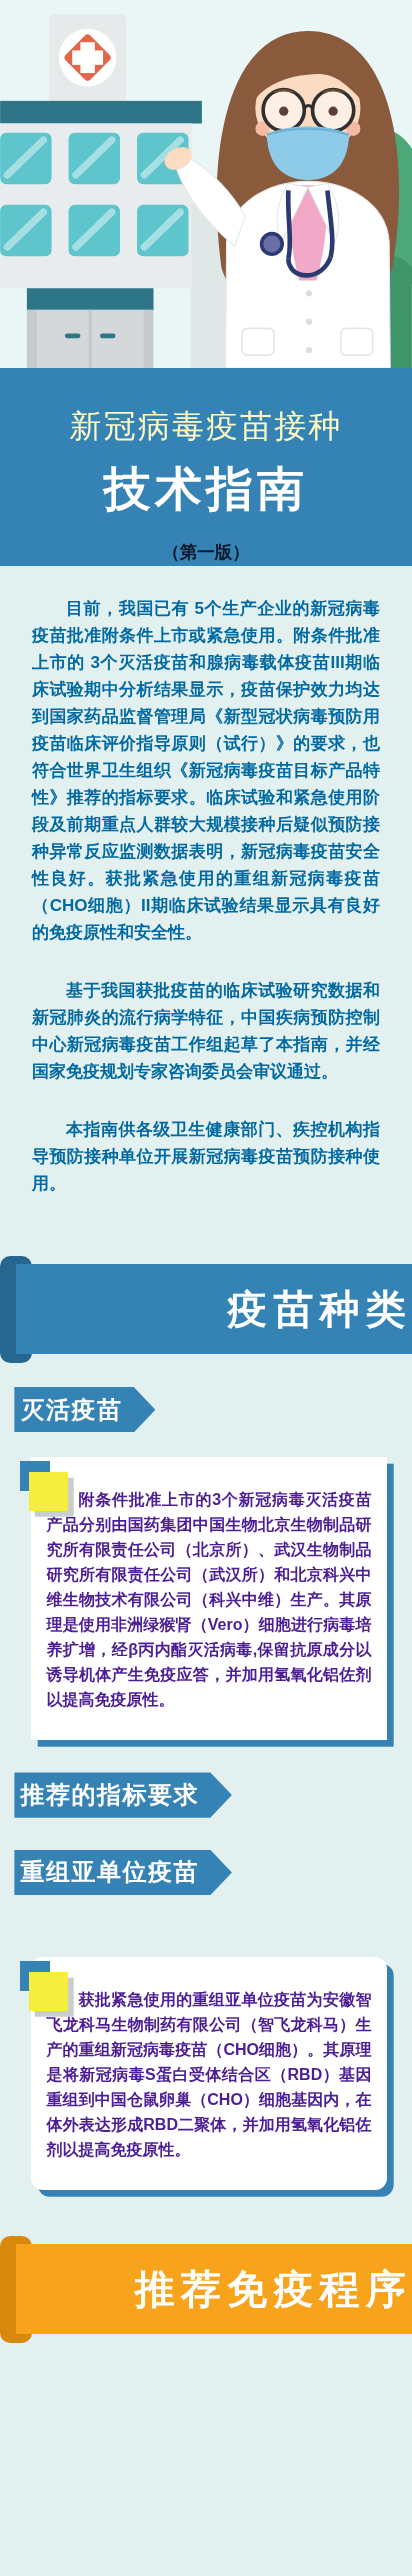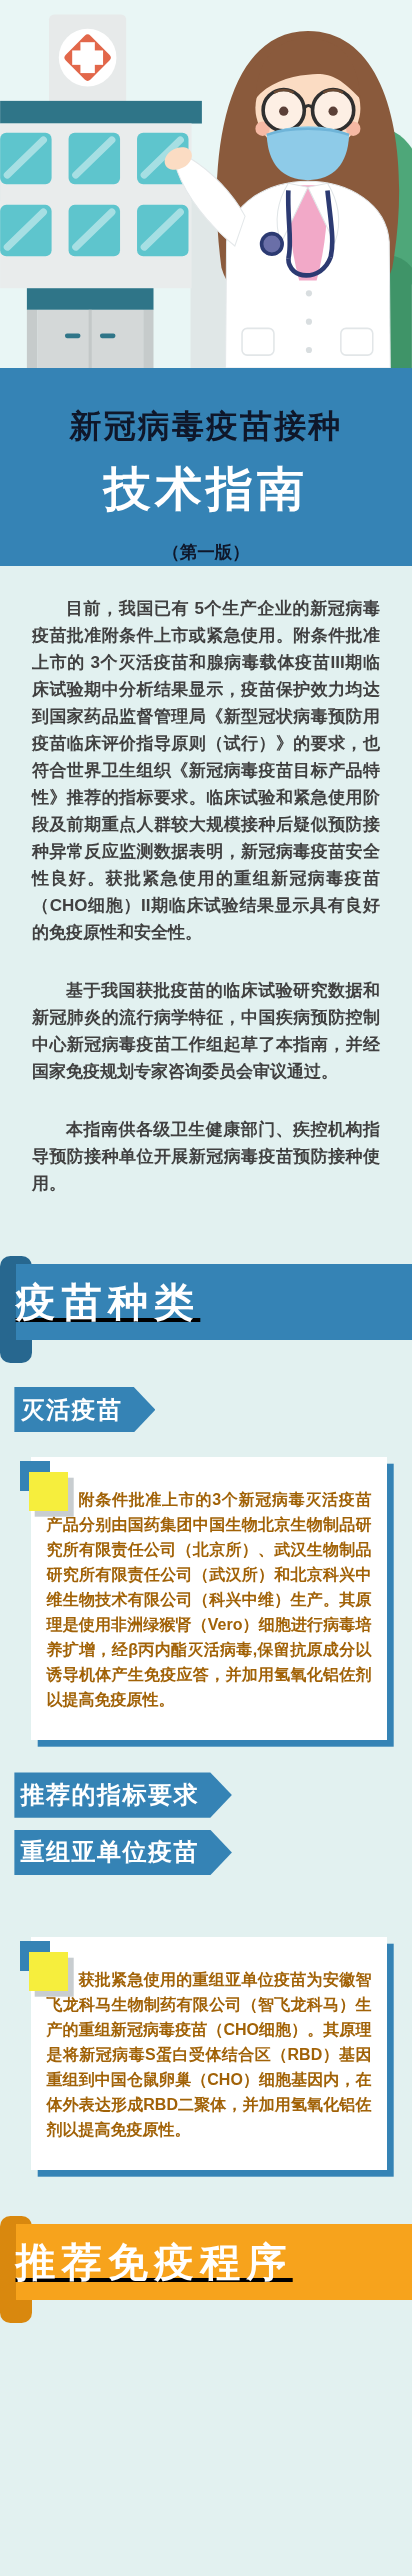--- a/index.html
+++ b/index.html
@@ -7,53 +7,53 @@
   .page{position:relative;width:412px;height:3574px;overflow:hidden;
         background:#e2f1f0;display:flex;flex-direction:column;}
 
   
   .hero{flex:none;height:368px;background:#e9f6f5;}
   .hero svg{display:block;}
 
   
   .banner{flex:none;height:198px;background:#3583b5;text-align:center;
           padding-top:37px;box-sizing:border-box;}
-  .banner .t1{color:#0f172a;font-size:32px;font-weight:700;letter-spacing:2.1px;}
+  .banner .t1{color:#fef9c3;font-size:32px;font-weight:400;letter-spacing:2.1px;}
   .banner .t2{color:#ffffff;font-size:47px;font-weight:800;letter-spacing:4.1px;margin-top:9.3px;}
   .banner .t3{color:#0f172a;font-size:17.5px;font-weight:700;margin-top:18.5px;}
 
   
   .intro{margin-top:29px;}
   .intro p{margin:0 32px 31px 32px;font-size:17px;line-height:27px;
-           color:#404040;font-weight:700;text-indent:2em;text-align:justify;}
+           color:#0369a1;font-weight:700;text-indent:2em;text-align:justify;}
 
   
   .ribbon-wrap{position:relative;margin-top:36px;height:90px;flex:none;}
   .ribbon-fold{position:absolute;left:0;top:-8.2px;width:32px;height:107px;
                border-radius:10.3px;z-index:0;}
-  .ribbon{position:absolute;left:15.5px;right:0;top:0;height:76px;z-index:1;
-          display:flex;align-items:center;justify-content:flex-start;text-decoration:underline;}
+  .ribbon{position:absolute;left:15.5px;right:0;top:0;height:90px;z-index:1;
+          display:flex;align-items:center;justify-content:flex-end;}
   .ribbon span{color:#fff;font-size:40px;font-weight:800;letter-spacing:6.2px;}
   .ribbon.blue{background:#3583b5;} .fold.blue{background:#27678f;}
   .ribbon.orange{background:#f7a31c;} .fold.orange{background:#d9880e;}
 
   
   .pennant{display:inline-block;align-self:flex-start;margin-left:14.4px;
            color:#fff;font-size:24px;font-weight:800;letter-spacing:1.5px;
            padding:6.7px 33px 6.7px 14.4px;
            clip-path:polygon(0 0,calc(100% - 21.6px) 0,100% 50%,calc(100% - 21.6px) 100%,0 100%);}
   .pennant.blue{background:#3583b5;padding-left:6px;}
 
   
   .card{position:relative;margin:25px 25px 0 31px;background:#ffffff;
         box-shadow:6.7px 6.7px 0 #3583b5;padding:30px 15.5px 28px 15.5px;}
   .card .sq-blue{position:absolute;left:-11.3px;top:4.1px;width:30px;height:30px;background:#3583b5;}
   .card .sq-yellow{position:absolute;left:-2.1px;top:14.4px;width:39px;height:39px;
                    background:#f6ee3d;box-shadow:5.7px 5.7px 0 #c8cdd0;}
-  .card p{margin:0;font-size:16px;line-height:25px;color:#a16207;font-weight:700;
+  .card p{margin:0;font-size:16px;line-height:25px;color:#4c1d95;font-weight:700;
           text-indent:2em;text-align:justify;}
 </style>
 </head>
 <body>
 
 <div class="page">
 
   <div class="hero">
     <svg width="412" height="368" viewBox="0 0 800 715">
       <rect width="800" height="715" fill="#e9f6f5"></rect>
@@ -170,24 +170,24 @@
   <div class="card">
     <div class="sq-blue"></div>
     <div class="sq-yellow"></div>
     <p>附条件批准上市的3个新冠病毒灭活疫苗产品分别由国药集团中国生物北京生物制品研究所有限责任公司（北京所）、武汉生物制品研究所有限责任公司（武汉所）和北京科兴中维生物技术有限公司（科兴中维）生产。其原理是使用非洲绿猴肾（Vero）细胞进行病毒培养扩增，经β丙内酯灭活病毒,保留抗原成分以诱导机体产生免疫应答，并加用氢氧化铝佐剂以提高免疫原性。</p>
   </div>
 
   <div class="pennant blue" style="margin-top:32px;">
     <span>推荐的指标要求</span>
   </div>
 
-  <div class="pennant blue" style="margin-top:12px;">
+  <div class="pennant blue" style="margin-top:32px;">
     <span>重组亚单位疫苗</span>
   </div>
-  <div class="card" style="margin-top:62px;">
+  <div class="card" style="margin-top:62px;border-radius:12px;">
     <div class="sq-blue"></div>
     <div class="sq-yellow"></div>
     <p>获批紧急使用的重组亚单位疫苗为安徽智飞龙科马生物制药有限公司（智飞龙科马）生产的重组新冠病毒疫苗（CHO细胞）。其原理是将新冠病毒S蛋白受体结合区（RBD）基因重组到中国仓鼠卵巢（CHO）细胞基因内，在体外表达形成RBD二聚体，并加用氢氧化铝佐剂以提高免疫原性。</p>
   </div>
 
   <div class="ribbon-wrap" style="margin-top:54px;">
     <div class="ribbon-fold fold orange"></div>
     <div class="ribbon orange">
         <span>推荐免疫程序</span>
       </div>

